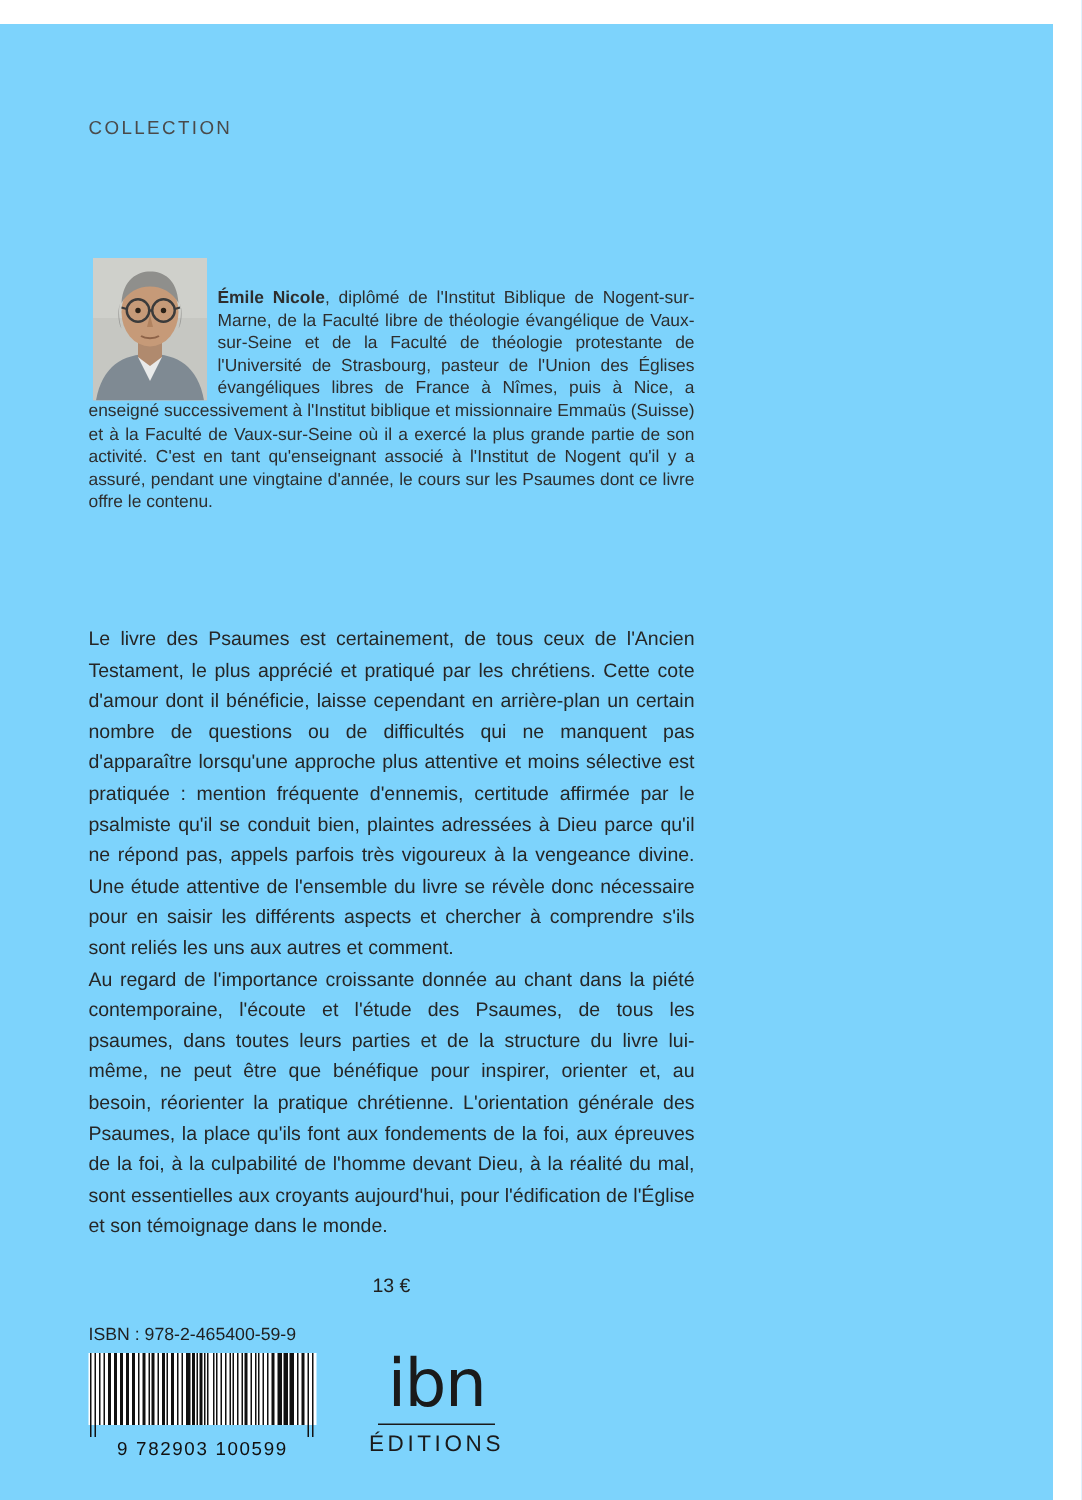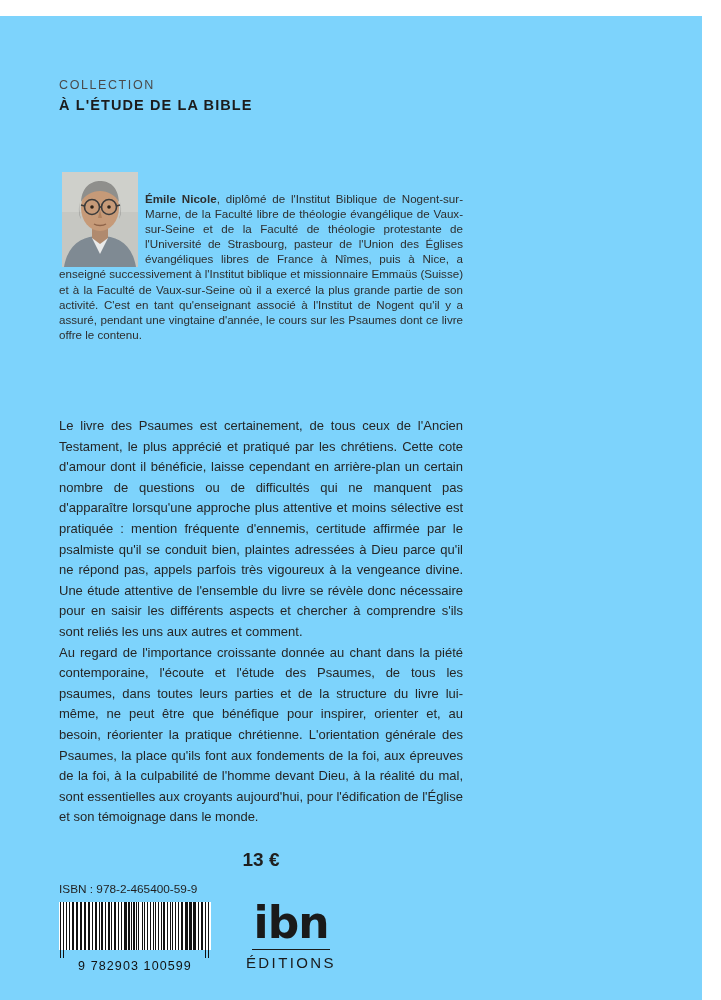--- a/index.html
+++ b/index.html
@@ -86,23 +86,22 @@
   }
   .body-text p { margin: 0; }
 
   
   .price {
     position: absolute;
     left: 59px;
     top: 833px;
     width: 404px;
     text-align: center;
-    font-size: 19px;
+    font-size: 13px;
     color: #1f1f1f;
-    font-weight: bold;
   }
 
   
   .isbn {
     position: absolute;
     left: 59px;
     top: 866px;
     font-size: 11.8px;
     color: #1f1f1f;
   }
@@ -142,21 +141,21 @@
   .publisher {
     position: absolute;
     left: 243px;
     top: 884px;
     width: 96px;
     text-align: center;
   }
   .pub-mark {
     font-size: 44px;
     line-height: 46px;
-    font-weight: 700;
+    font-weight: 400;
     letter-spacing: -1px;
     color: #1a1a1a;
     font-family: "DejaVu Sans", sans-serif;
   }
   .pub-rule {
     width: 78px;
     height: 1.4px;
     background: #1a1a1a;
     margin: 3px auto 4px auto;
   }
@@ -166,21 +165,20 @@
     color: #1a1a1a;
   }
 </style>
 </head>
 <body>
 
 <div class="page">
 
   <div class="collection-block">
     <div class="collection-label">COLLECTION</div>
-    <div class="collection-title">À L'ÉTUDE DE LA BIBLE</div>
   </div>
 
   <div class="author-photo">
     <svg width="76" height="95" viewBox="0 0 76 95" xmlns="http://www.w3.org/2000/svg">
       <rect x="0" y="0" width="76" height="95" fill="#c6c7c2"></rect>
       <rect x="0" y="0" width="76" height="40" fill="#cfd0cb"></rect>
 
       <path d="M2 95 C6 72 20 64 38 64 C56 64 70 72 74 95 Z" fill="#7f8a93"></path>
       <path d="M30 66 L38 82 L46 66 L42 63 L34 63 Z" fill="#e9eaea"></path>
 

